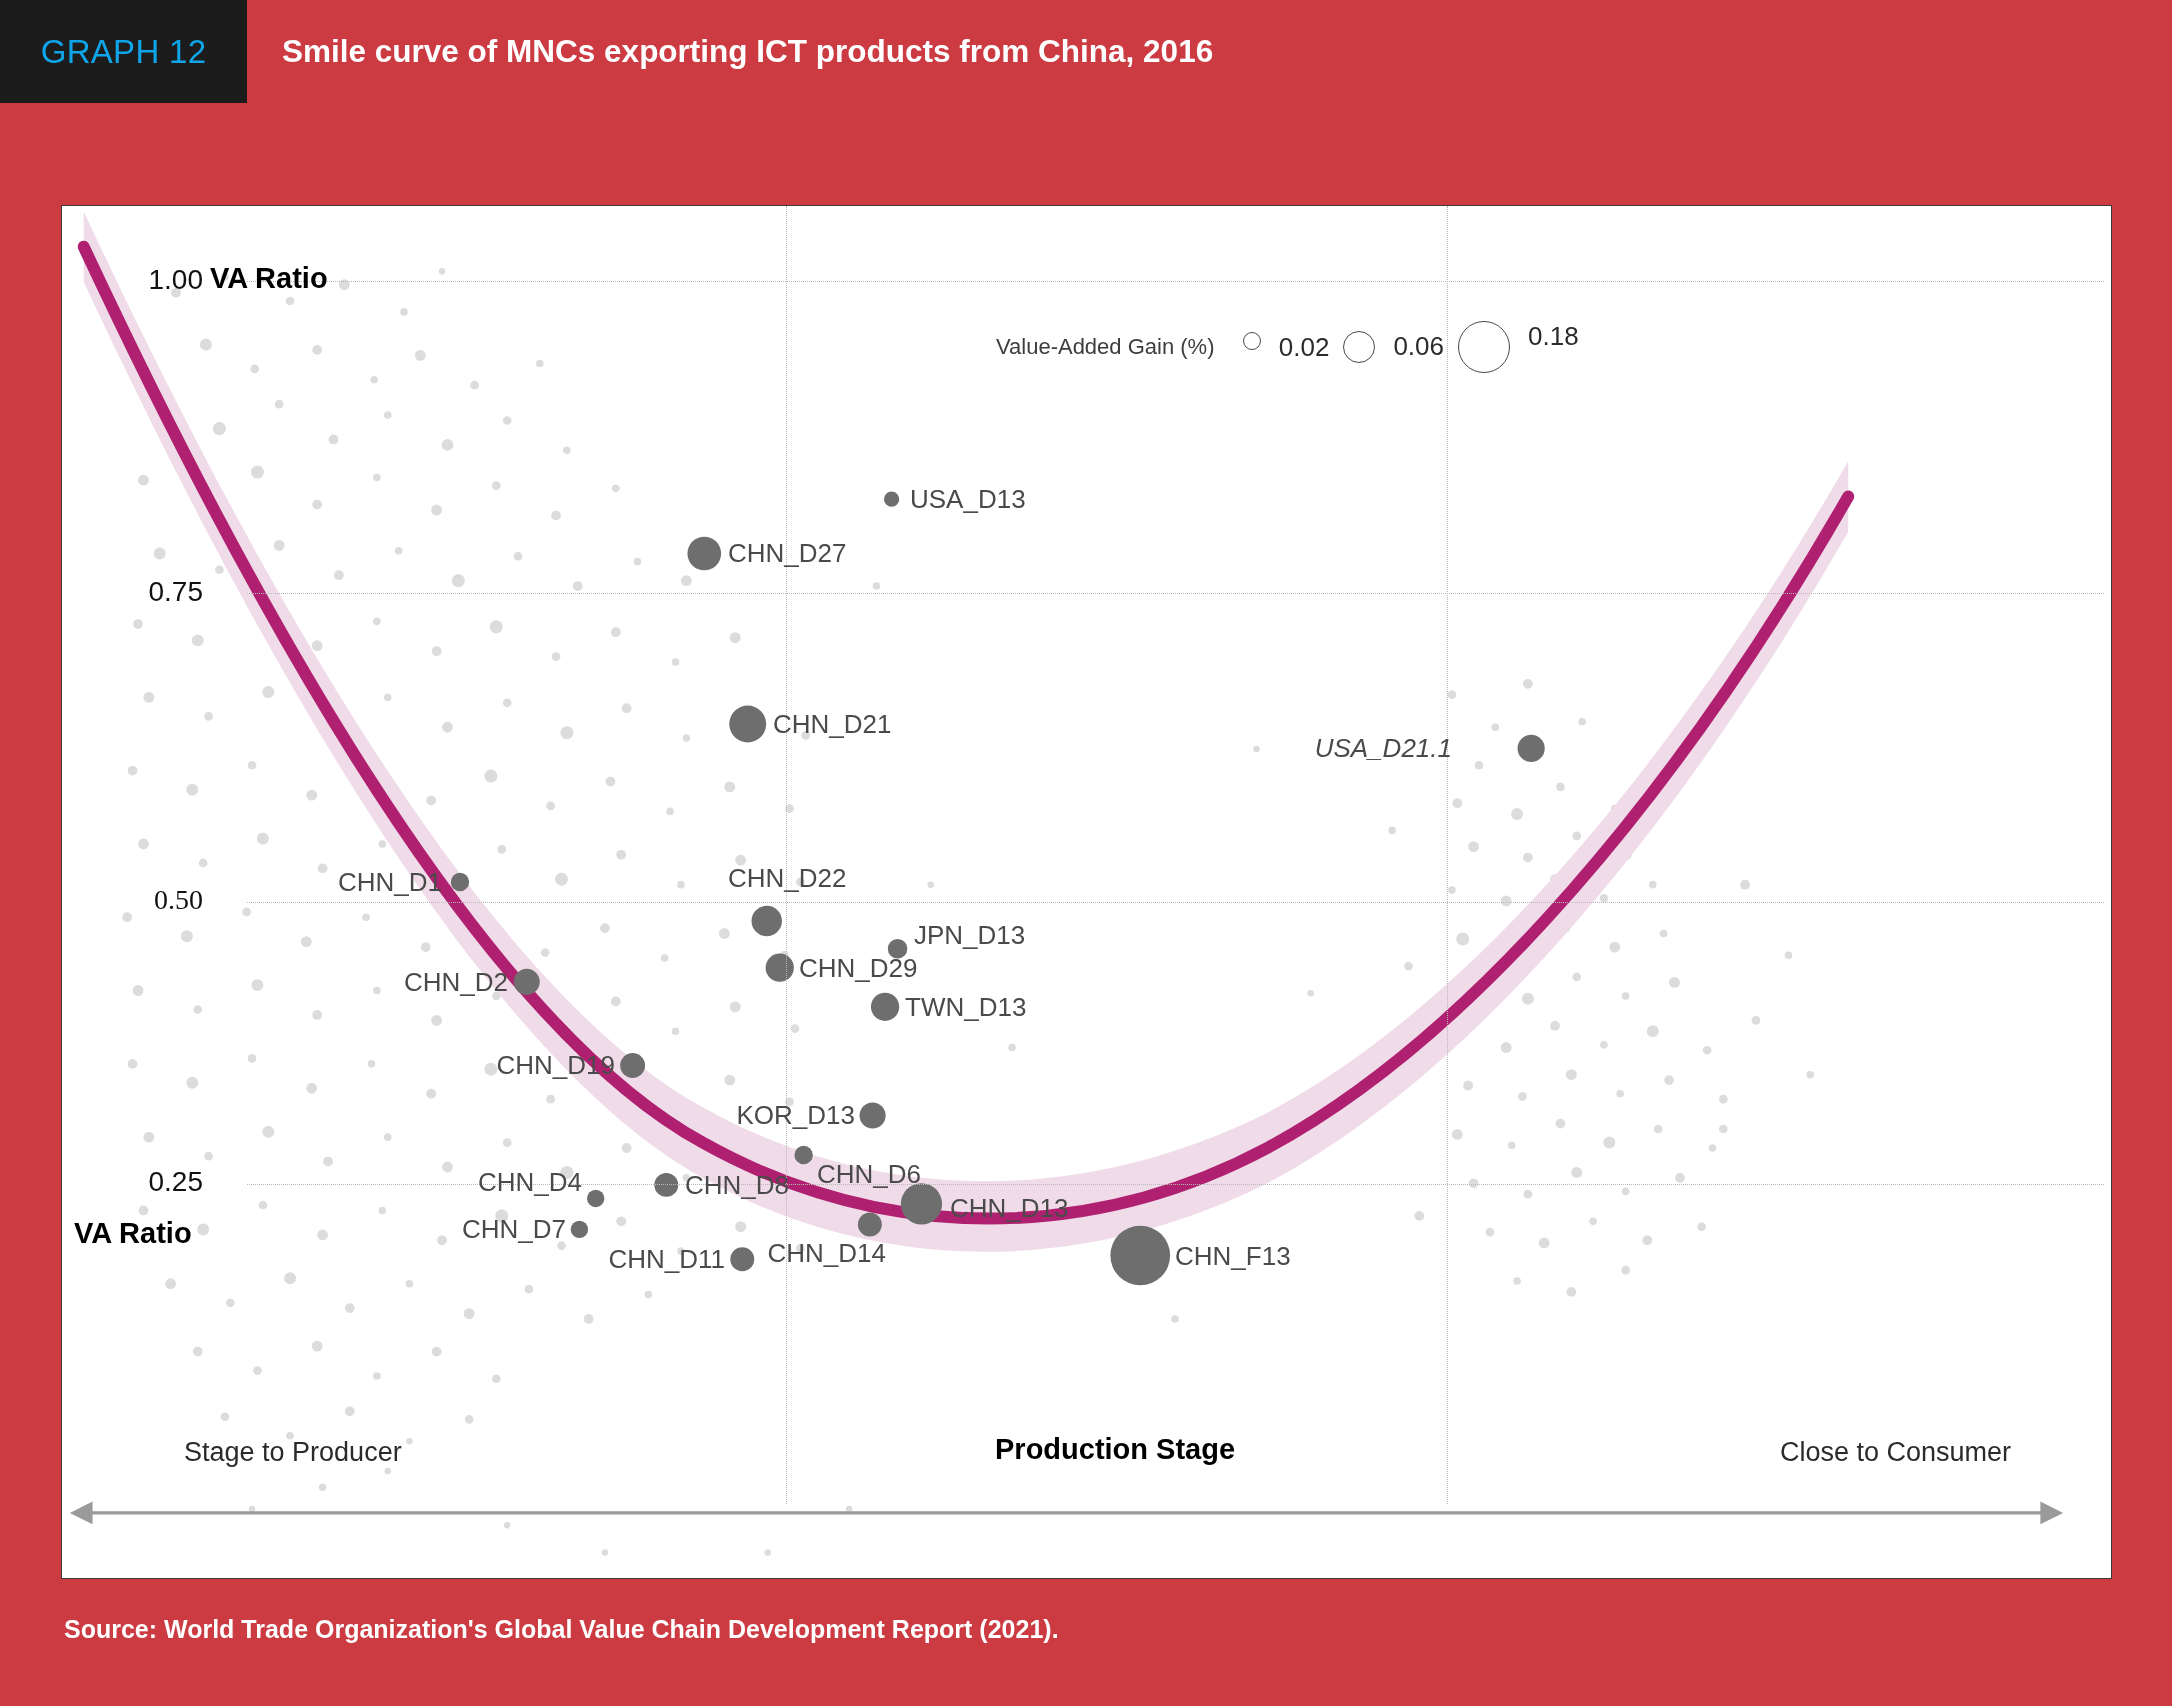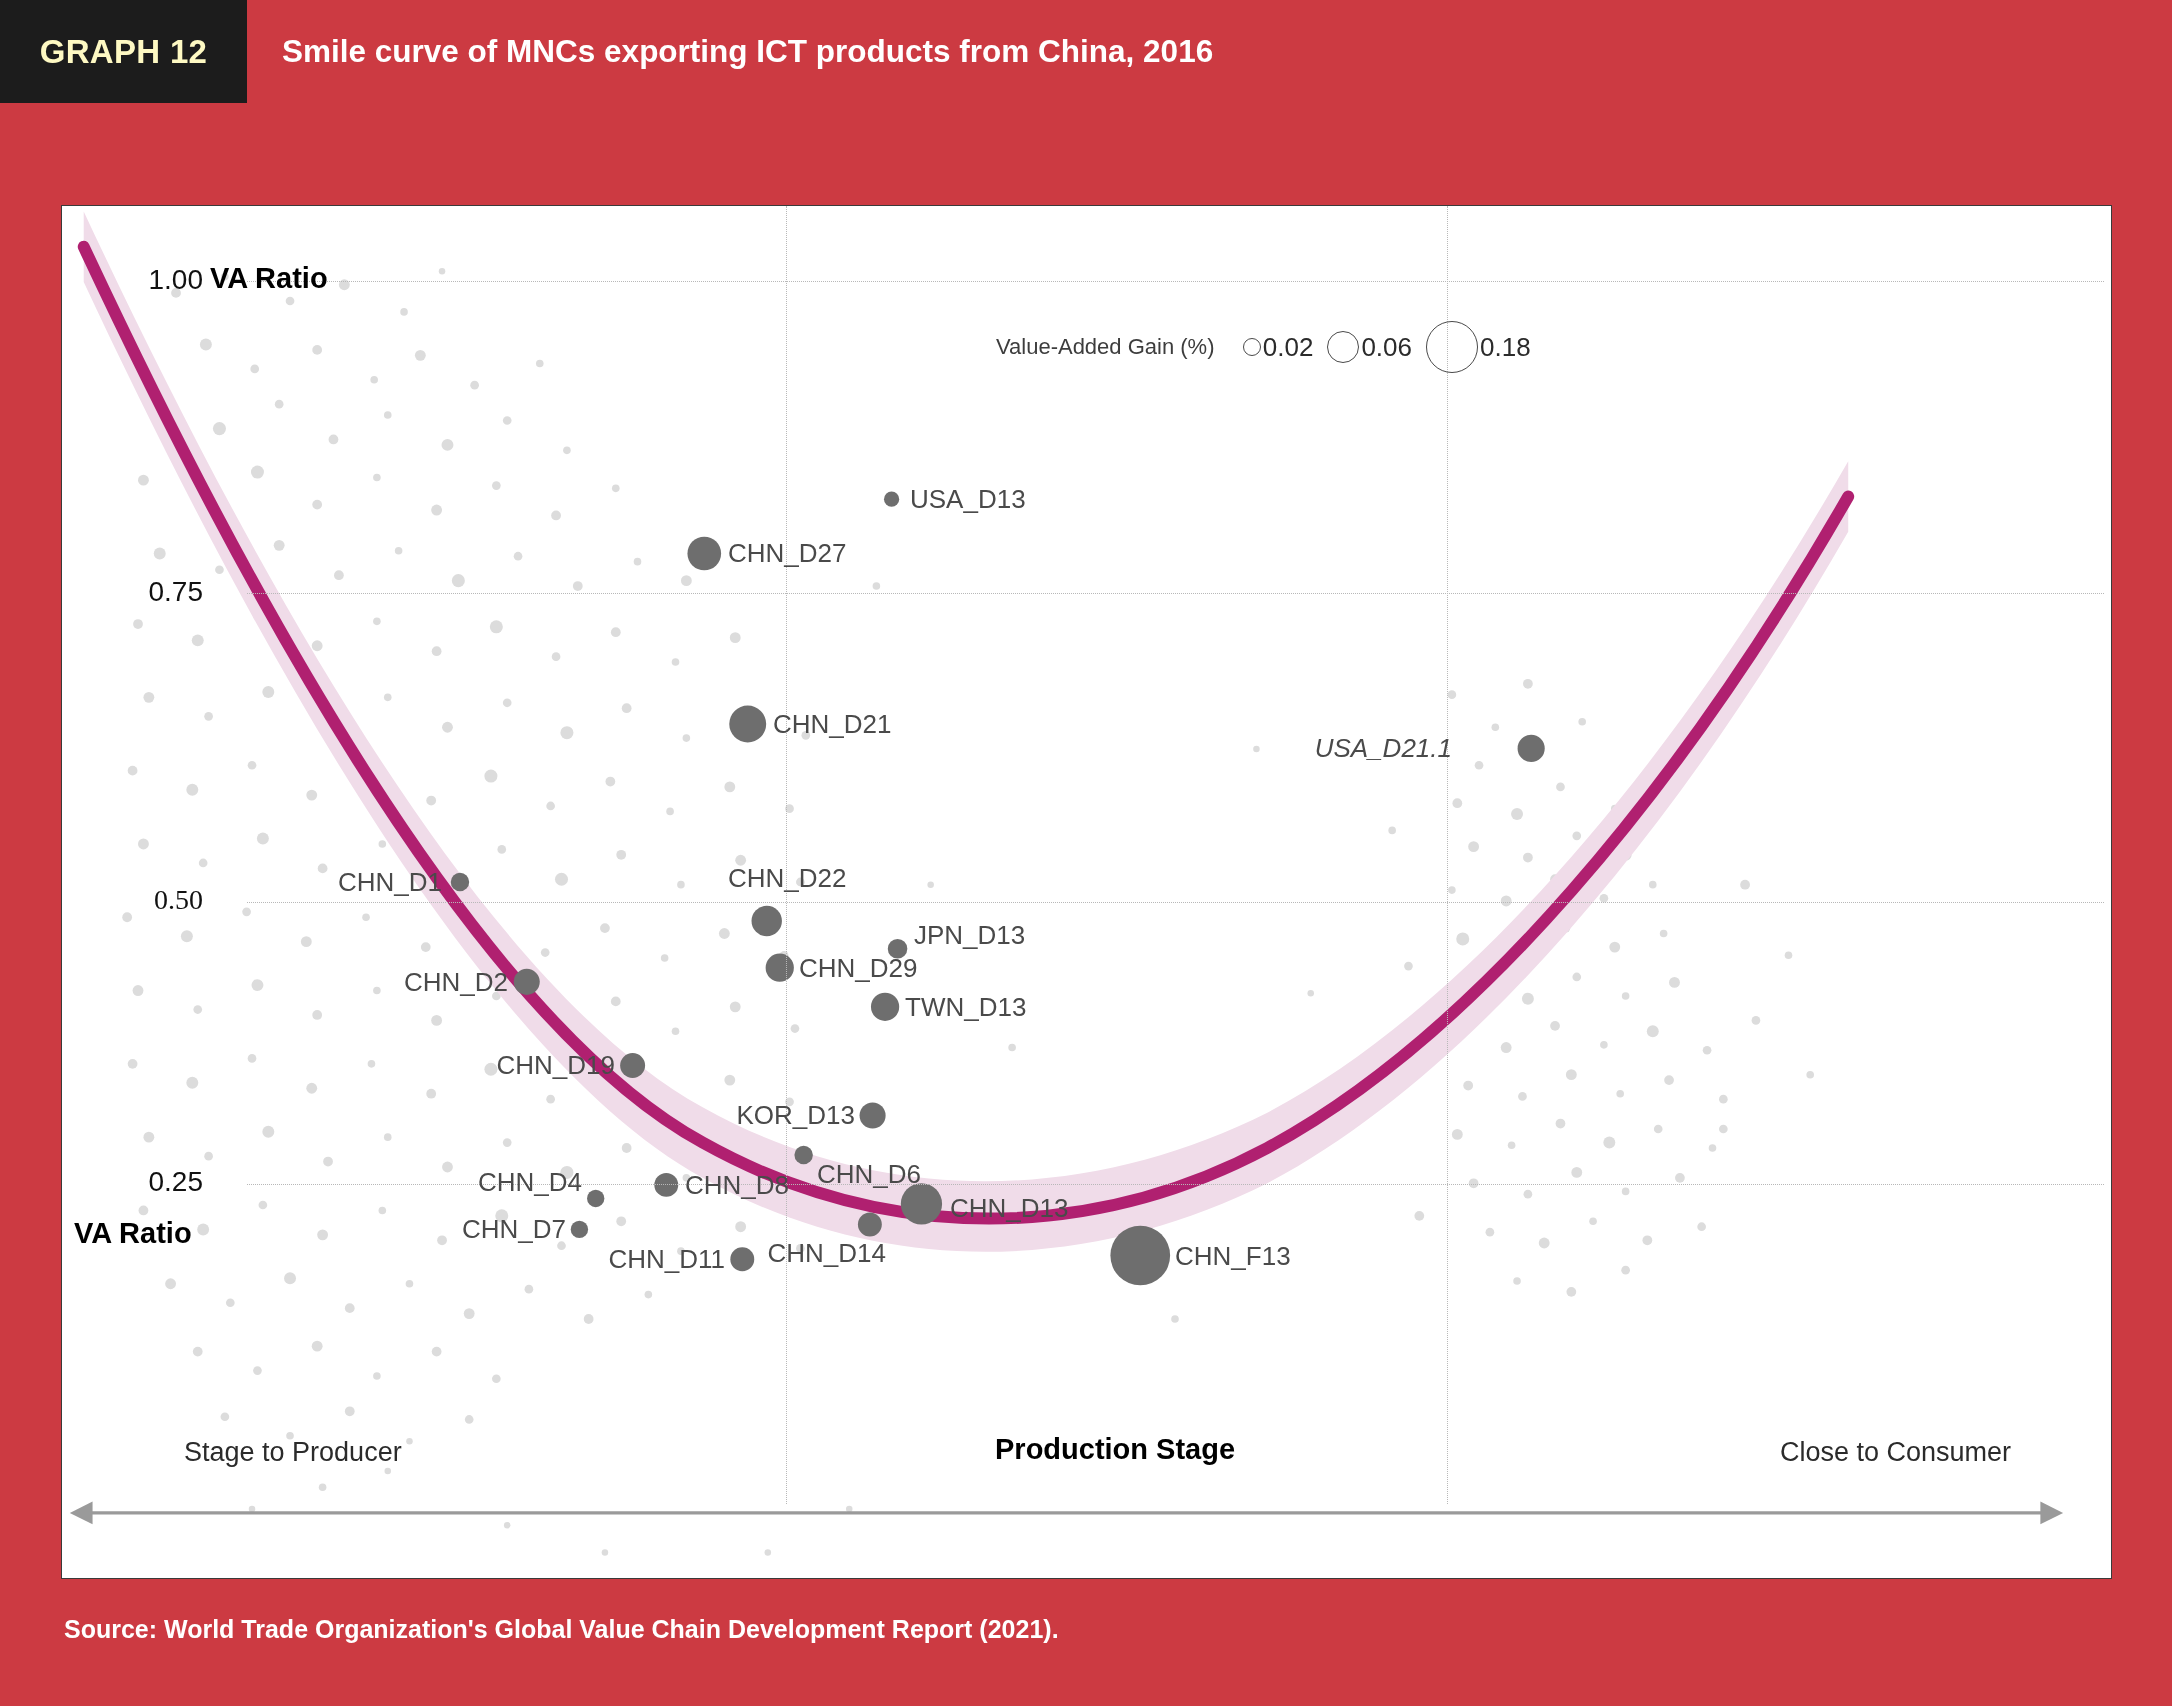--- a/index.html
+++ b/index.html
@@ -10,21 +10,21 @@
     overflow:hidden;
     position:relative;
   }
   
   #header{position:absolute;left:0;top:0;width:2172px;height:106px;}
   #graph-badge{
     position:absolute;left:0;top:0;width:247px;height:103px;
     background:#1C1C1C;display:flex;align-items:center;justify-content:center;
   }
   #graph-badge-label{
-    color:#fef9c3;font-size:33px;font-weight:bold;letter-spacing:0.3px;
+    color:#0ea5e9;font-size:33px;font-weight:normal;letter-spacing:0.3px;
   }
   #header-title{
     position:absolute;left:282px;top:0;height:103px;
     display:flex;align-items:center;
     color:#ffffff;font-size:31.5px;font-weight:bold;
   }
   
   #panel{
     position:absolute;left:61px;top:205px;
     width:2051px;height:1374px;
@@ -46,21 +46,21 @@
   }
   #ylab-top{
     position:absolute;font-size:29px;font-weight:bold;color:#000;
   }
   #ylab-bottom{
     position:absolute;font-size:29px;font-weight:bold;color:#000;
   }
   
   #legend{position:absolute;display:flex;align-items:center;gap:14px;}
   #legend-title{font-size:22px;color:#3d3d3d;margin-right:14px;white-space:nowrap;}
-  .legend-item{display:flex;align-items:center;gap:2px;}
+  .legend-item{display:flex;align-items:flex-start;gap:18px;}
   .legend-circle{border:1.6px solid #4a4a4a;border-radius:50%;background:transparent;}
   .legend-val{font-size:26px;color:#2b2b2b;}
   .ptlabel{position:absolute;font-size:26px;color:#4a4a4a;white-space:nowrap;transform:translateY(-50%);}
   .ptlabel.left{transform:translate(-100%,-50%);}
   #x-left-label,#x-right-label{position:absolute;font-size:27px;color:#2b2b2b;white-space:nowrap;}
   #x-center-label{position:absolute;font-size:29px;font-weight:bold;color:#000;white-space:nowrap;}
   
   #source{
     position:absolute;left:64px;top:1615px;
     color:#ffffff;font-size:25px;font-weight:bold;

